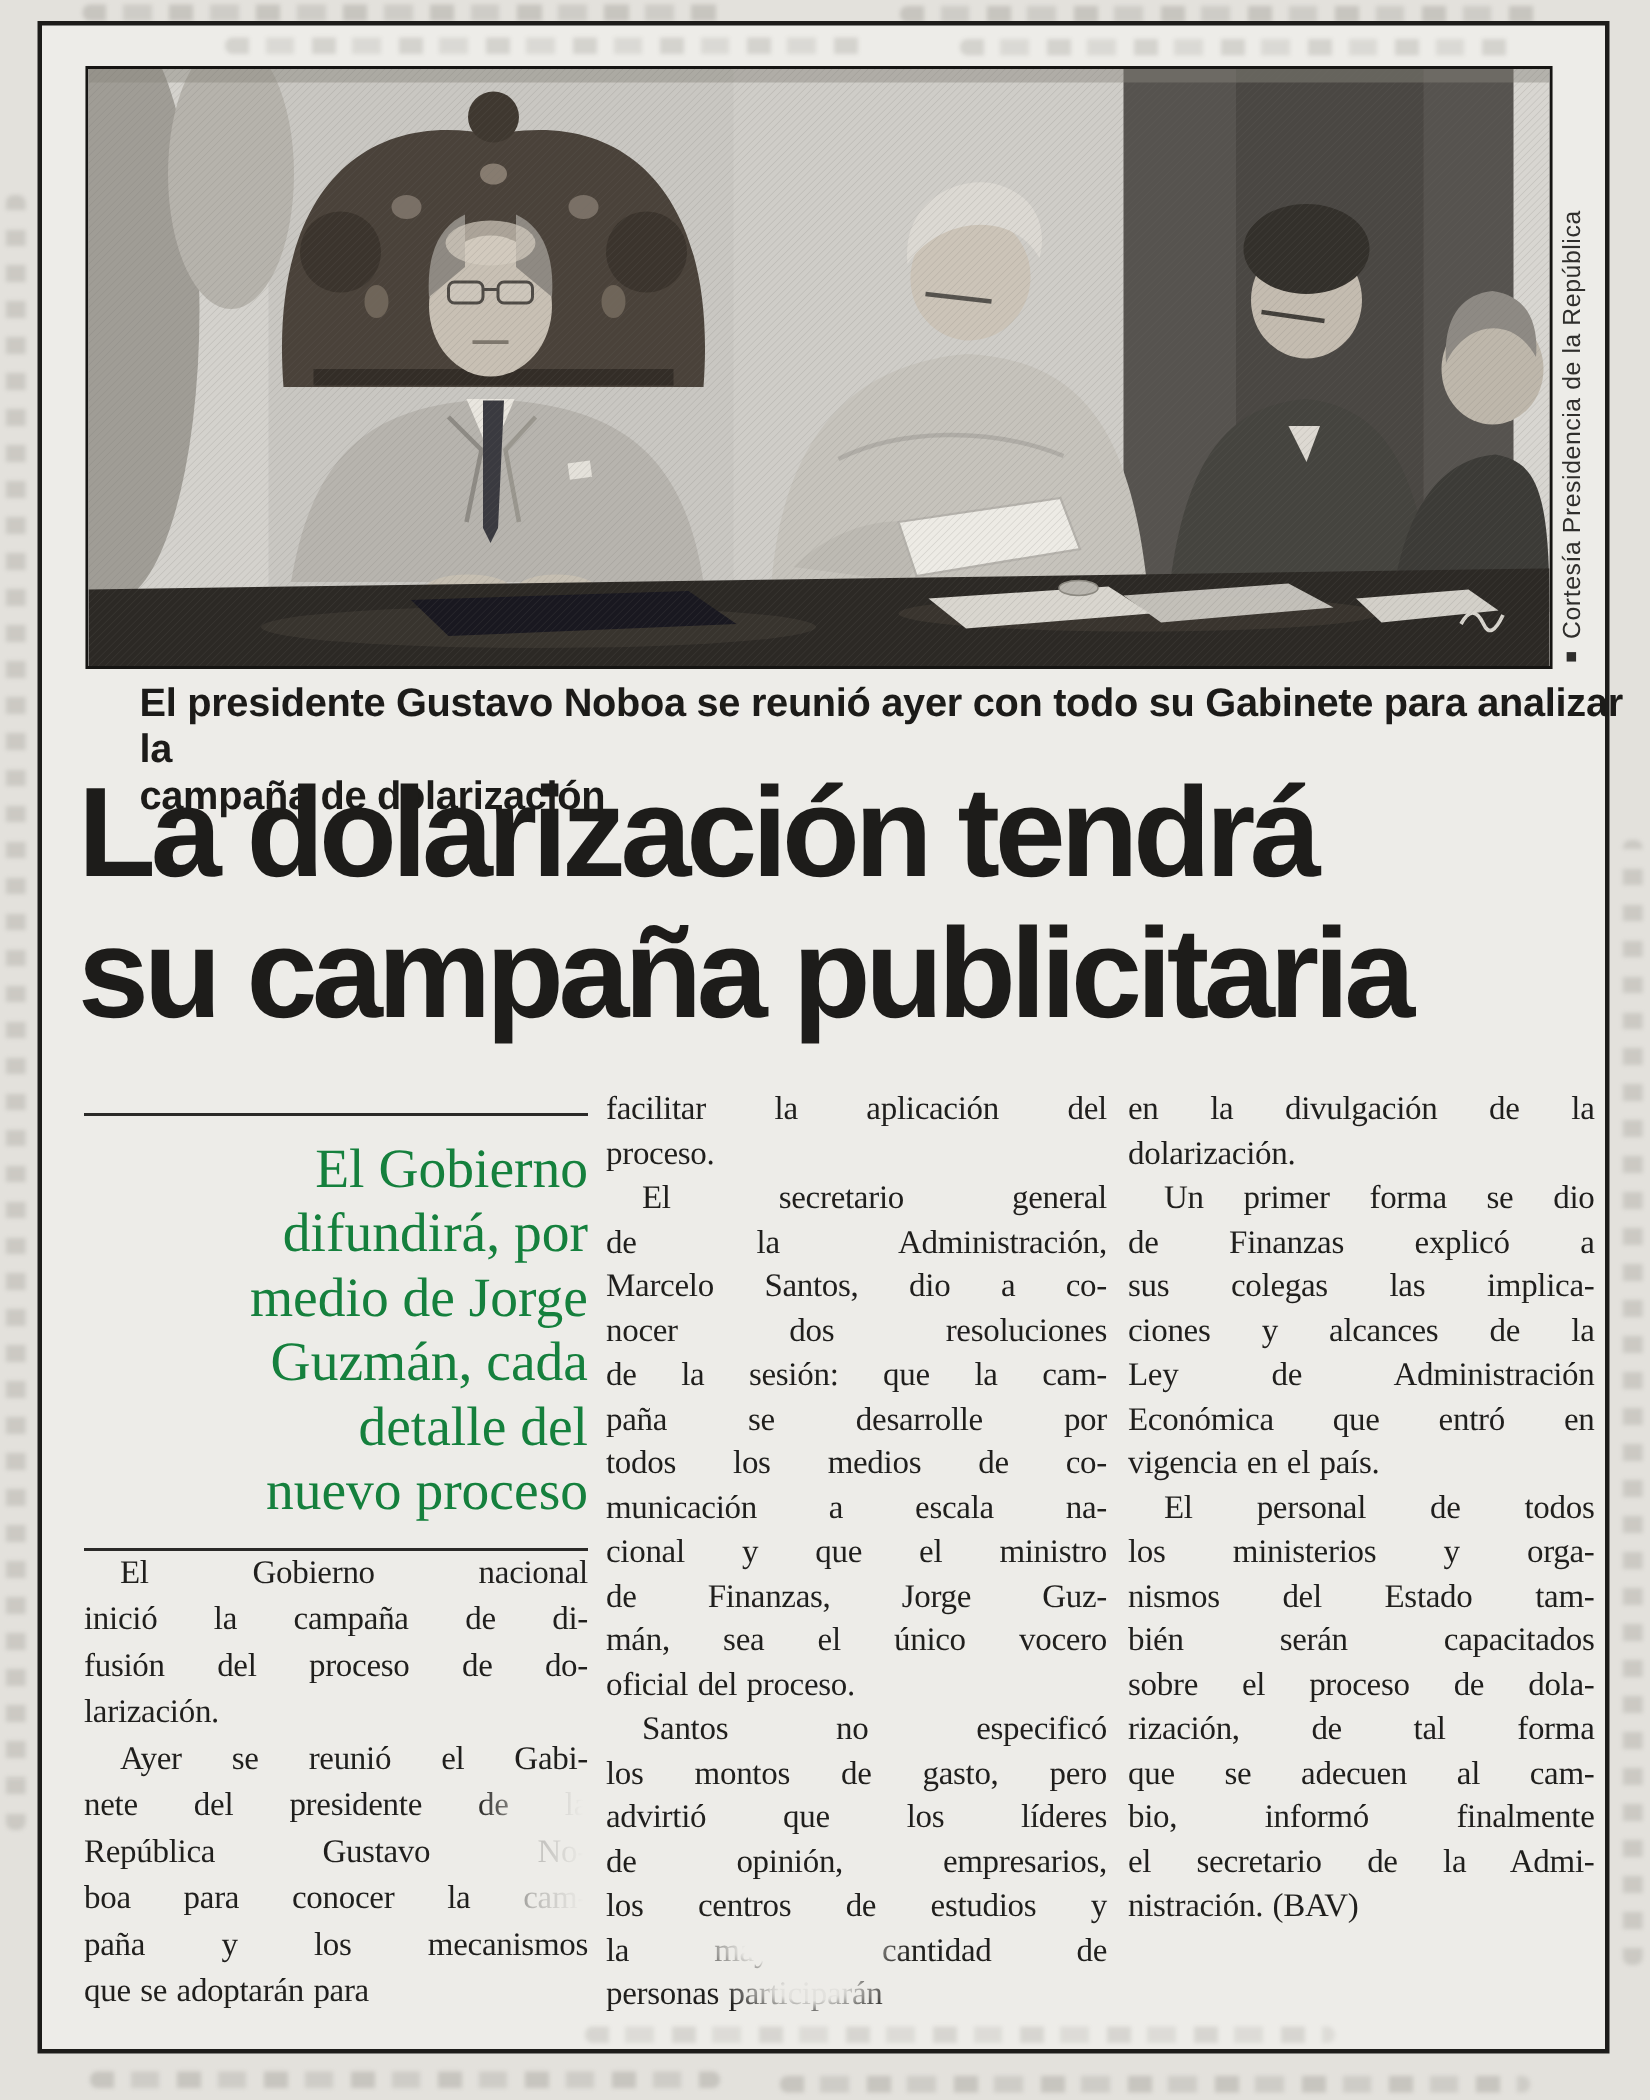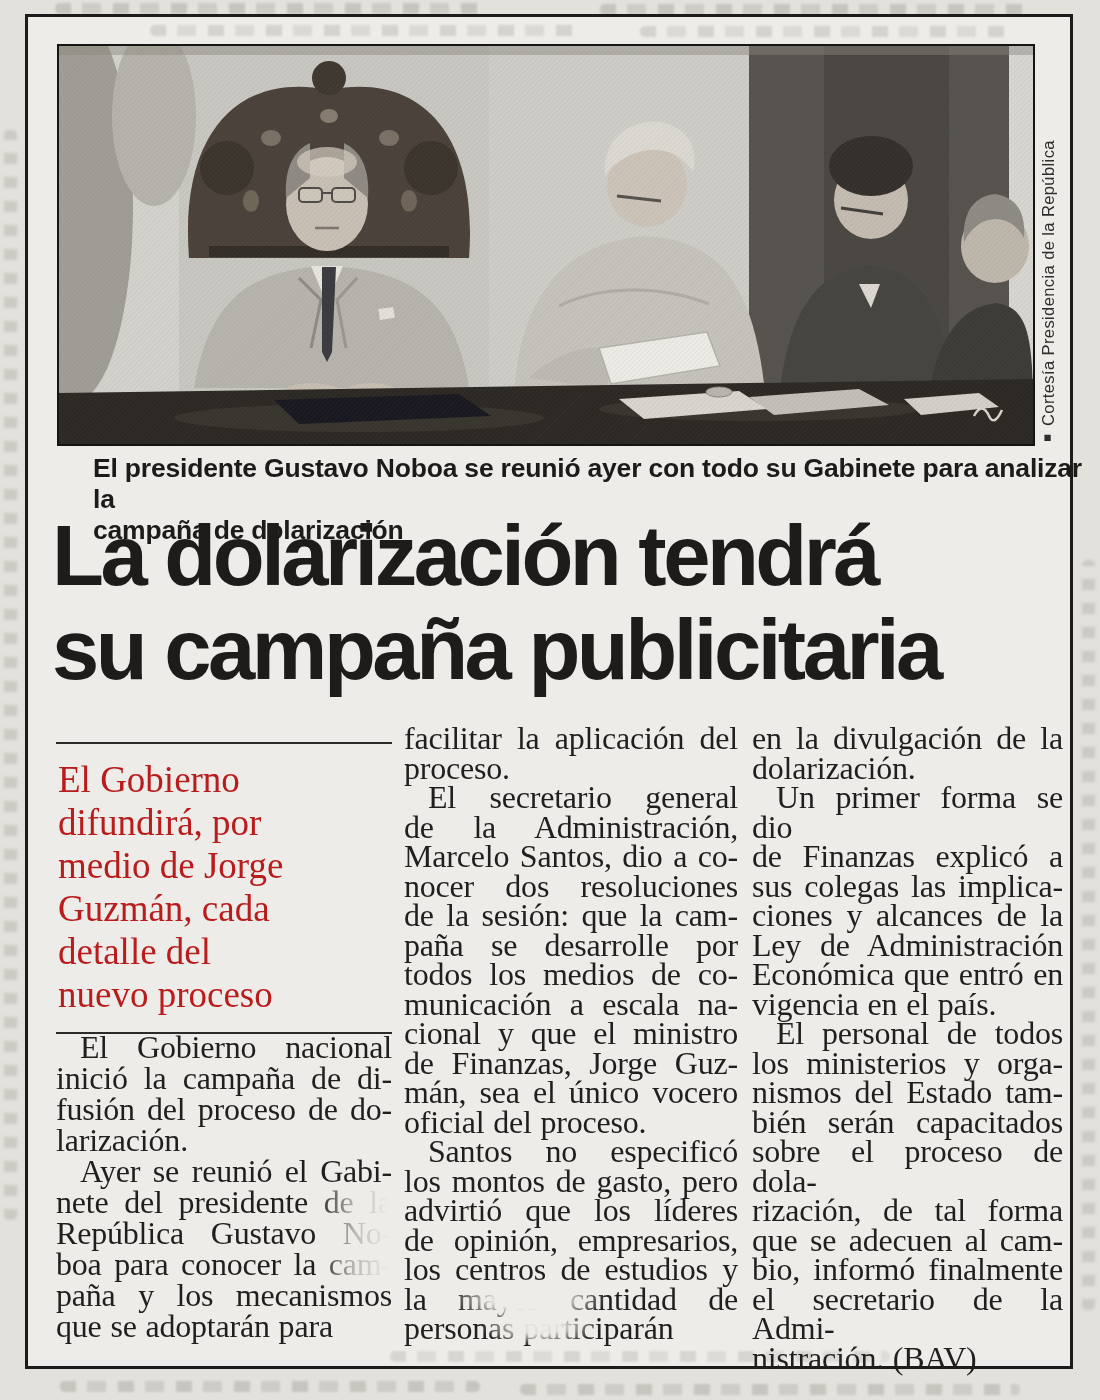--- a/index.html
+++ b/index.html
@@ -18,26 +18,26 @@
       font-size:16.5px;color:#2f2e2c;letter-spacing:.4px;white-space:nowrap;}
   #credit .sq{font-size:13px;letter-spacing:0;}
   
   #caption{position:absolute;left:57px;top:453px;width:1000px;
       font-weight:bold;font-size:26.5px;line-height:31px;color:#1c1b19;letter-spacing:-0.2px;margin-left:36px;}
   
   #headline{position:absolute;left:52px;top:509px;width:1010px;color:#1d1c1a;
       font-weight:bold;font-size:85px;line-height:94px;letter-spacing:-3.5px;}
   #headline .line{white-space:nowrap;}
   
-  #standfirst{position:absolute;left:56px;top:742px;width:336px;color:#b91c1c;}
+  #standfirst{position:absolute;left:56px;top:742px;width:336px;color:#15803d;text-align:right;}
   .sf-rule{border-top:2.5px solid #2b2a28;}
   #standfirst .sf-text{padding:14px 0 16px 2px;font-family:"Liberation Serif",serif;
       font-size:37px;line-height:43px;}
   
-  .bodycol{position:absolute;font-family:"Liberation Serif",serif;font-size:32px;
+  .bodycol{position:absolute;font-family:"Liberation Serif",serif;font-size:22px;
       color:#201f1d;letter-spacing:-0.2px;word-spacing:1px;}
   #col1{left:56px;top:1032px;width:336px;line-height:31px;}
   #col2{left:404px;top:724px;width:334px;line-height:29.5px;}
   #col3{left:752px;top:724px;width:311px;line-height:29.5px;}
   .para{margin:0;}
   .line{white-space:normal;}
   .jl{text-align:justify;text-align-last:justify;}
   .indent{text-indent:24px;}
   
   .print-fade{position:absolute;pointer-events:none;}

